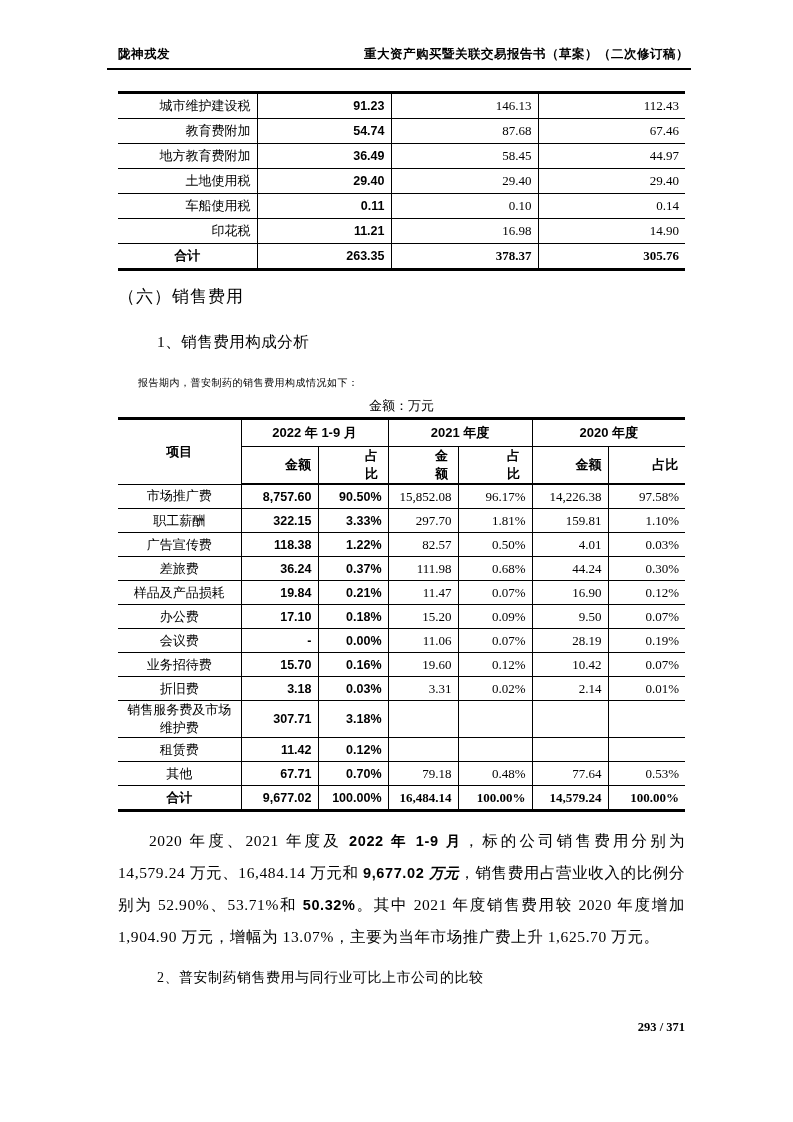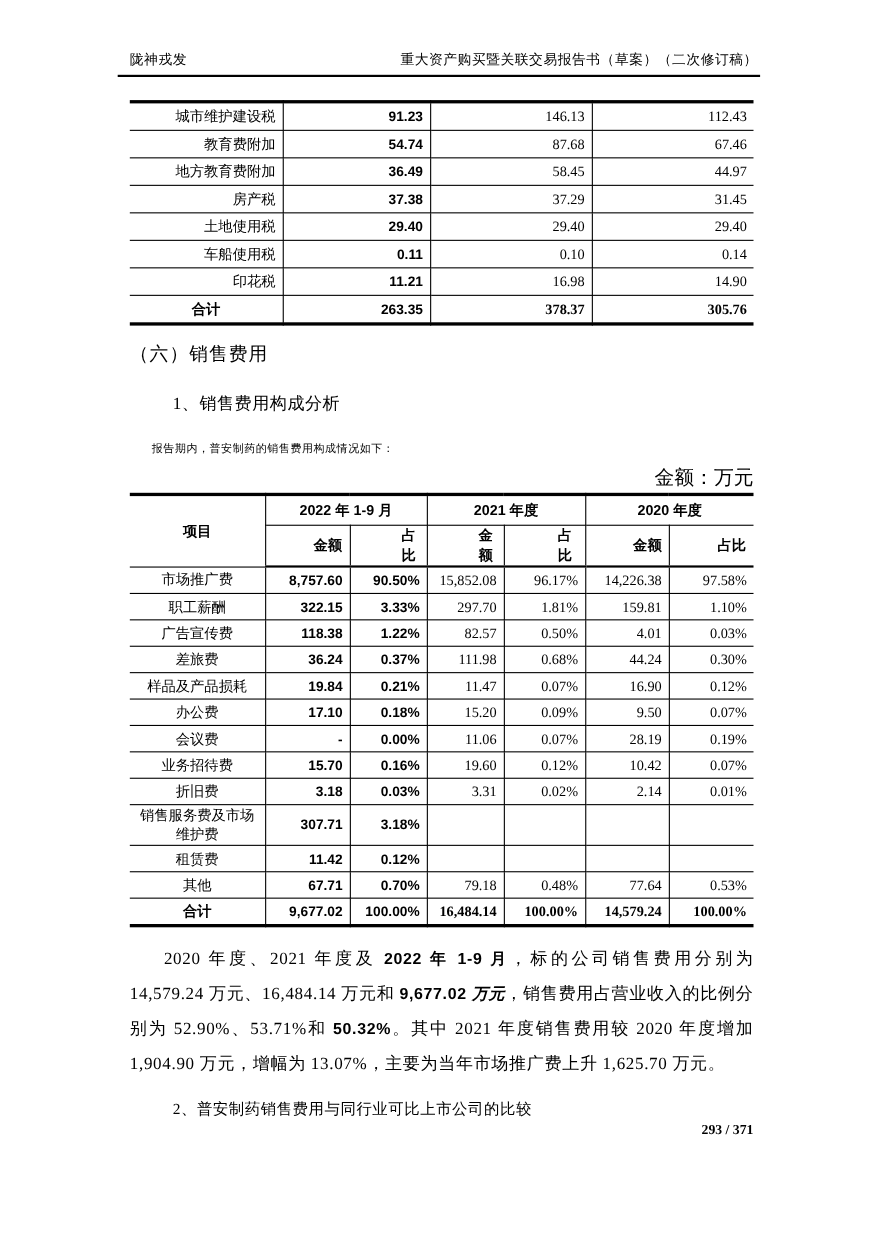--- a/index.html
+++ b/index.html
@@ -4,21 +4,21 @@
 <style>
   html,body{margin:0;padding:0;background:#e8e8e8;}
   .page{width:793px;height:1122px;background:#ffffff;position:relative;margin:0 auto;
         font-family:"Liberation Serif","DejaVu Serif",serif;color:#000;overflow:hidden;}
   .content{position:absolute;left:118px;top:0;width:567px;}
 
   
   .doc-header{position:relative;left:-11px;width:584px;box-sizing:border-box;
               padding:46px 2px 5px 11px;border-bottom:2px solid #000;
               display:flex;justify-content:space-between;
-              font-size:12.5px;letter-spacing:.5px;}
+              font-size:12.5px;letter-spacing:.5px;font-weight:bold;}
 
   
   table{border-collapse:collapse;width:100%;table-layout:fixed;font-size:13px;}
   #tax-table{margin-top:21px;border-top:3px solid #000;border-bottom:3px solid #000;}
   #expense-table{margin-top:2px;border-top:3px solid #000;border-bottom:3px solid #000;}
   td,th{border:1px solid #000;padding:0 6px;overflow:hidden;vertical-align:middle;}
   td:first-child,th:first-child{border-left:none;}
   td:last-child,th:last-child{border-right:none;margin-left:11px;}
   #tax-table td{height:24px;}
   #expense-table td{height:23px;}
@@ -32,21 +32,21 @@
   .num{text-align:right;}
   .num-b{text-align:right;font-weight:700;
          font-family:"Liberation Sans","DejaVu Sans",sans-serif;font-size:12.5px;}
   tr.total-row .lbl-c{font-family:"Liberation Sans","DejaVu Sans",sans-serif;}
 
   
   .section-heading{margin-top:14px;font-family:"Liberation Sans","DejaVu Sans",sans-serif;
                    font-weight:400;font-size:17px;letter-spacing:1px;}
   .sub-item{margin-top:24px;padding-left:39px;font-size:15.5px;letter-spacing:.5px;}
   .intro-line{margin-top:23px;text-indent:2em;font-size:10px;letter-spacing:.5px;}
-  .unit-note{margin-top:7px;text-align:right;font-size:18px;}
+  .unit-note{margin-top:7px;text-align:center;font-size:13px;}
 
   .analysis{margin-top:13px;font-size:15.5px;line-height:32px;text-align:justify;
             text-indent:2em;letter-spacing:.6px;}
   .analysis .b{font-weight:700;font-family:"Liberation Sans","DejaVu Sans",sans-serif;font-size:14.5px;}
   .analysis .bi{font-weight:700;font-style:italic;
                 font-family:"Liberation Sans","DejaVu Sans",sans-serif;font-size:14.5px;}
   .sub-item2{margin-top:8px;padding-left:39px;font-size:14px;letter-spacing:.5px;}
 
   .page-number{position:absolute;top:1020px;right:108px;font-weight:700;font-size:12.5px;}
 </style>
@@ -79,26 +79,20 @@
             <td class="lbl">教育费附加</td>
             <td class="num-b">54.74</td>
             <td class="num">87.68</td>
             <td class="num">67.46</td>
           </tr>
           <tr>
             <td class="lbl">地方教育费附加</td>
             <td class="num-b">36.49</td>
             <td class="num">58.45</td>
             <td class="num">44.97</td>
-          </tr>
-          <tr>
-            <td class="lbl">房产税</td>
-            <td class="num-b">37.38</td>
-            <td class="num">37.29</td>
-            <td class="num">31.45</td>
           </tr>
           <tr>
             <td class="lbl">土地使用税</td>
             <td class="num-b">29.40</td>
             <td class="num">29.40</td>
             <td class="num">29.40</td>
           </tr>
           <tr>
             <td class="lbl">车船使用税</td>
             <td class="num-b">0.11</td>

